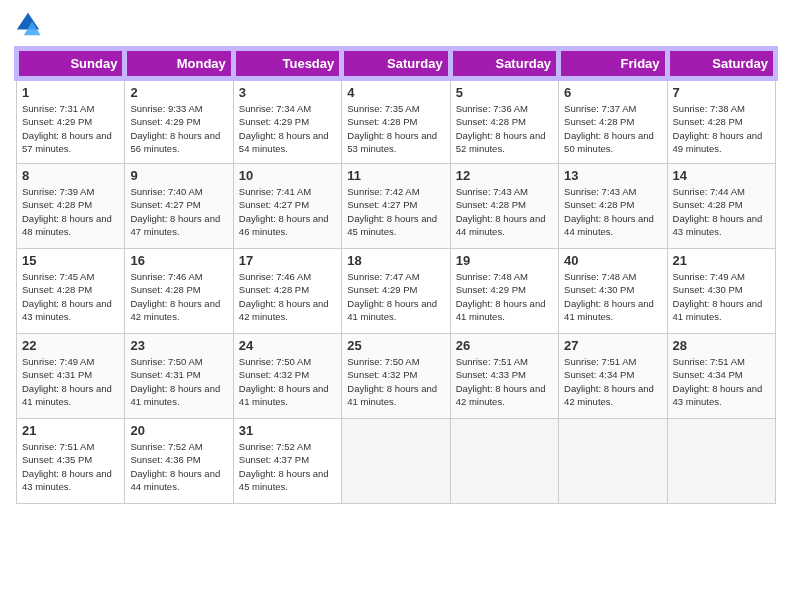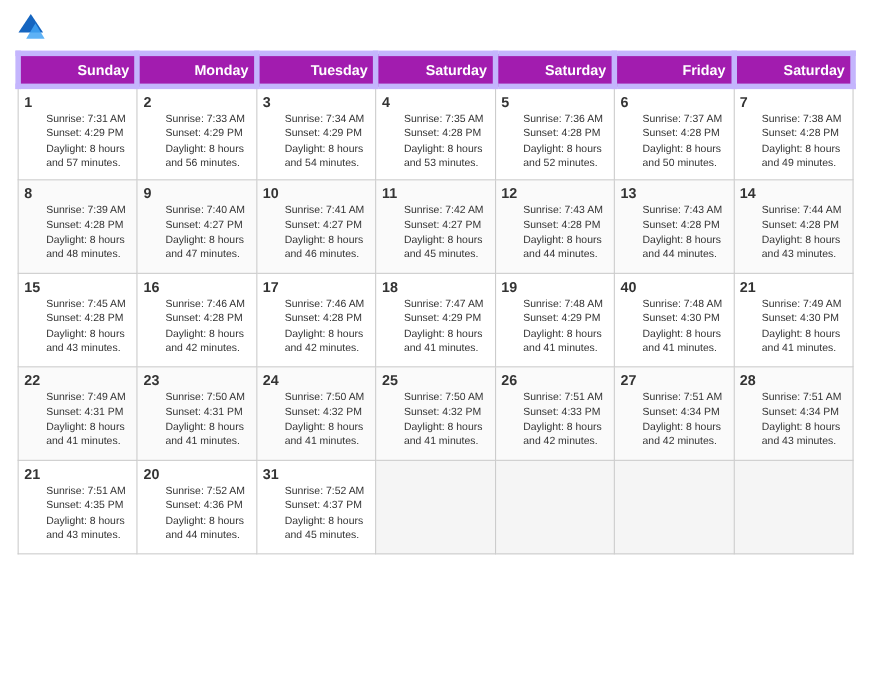--- a/index.html
+++ b/index.html
@@ -81,21 +81,20 @@
       background: #fafafa;
     }
     .day-num {
       font-size: 13px;
       font-weight: bold;
       display: block;
       margin-bottom: 2px;
     }
     .day-info {
       line-height: 1.4;
-      margin-left: 20px;
     }
   </style>
 </head>
 <body>
 
 <div class="container">
   <div class="header">
     <div class="logo">
       <svg class="logo-icon" viewBox="0 0 40 40">
         <polygon points="20,4 36,28 4,28" fill="#1565c0"></polygon>
@@ -130,21 +129,21 @@
         <span class="day-num">1</span>
         <div class="day-info">
           <span>Sunrise: 7:31 AM</span><br>
           <span>Sunset: 4:29 PM</span><br>
           <span>Daylight: 8 hours and 57 minutes.</span>
         </div>
       </td>
           <td>
         <span class="day-num">2</span>
         <div class="day-info">
-          <span>Sunrise: 7:33 AM</span><br>
+          <span>Sunrise: 9:33 AM</span><br>
           <span>Sunset: 4:29 PM</span><br>
           <span>Daylight: 8 hours and 56 minutes.</span>
         </div>
       </td>
           <td>
         <span class="day-num">3</span>
         <div class="day-info">
           <span>Sunrise: 7:34 AM</span><br>
           <span>Sunset: 4:29 PM</span><br>
           <span>Daylight: 8 hours and 54 minutes.</span>

